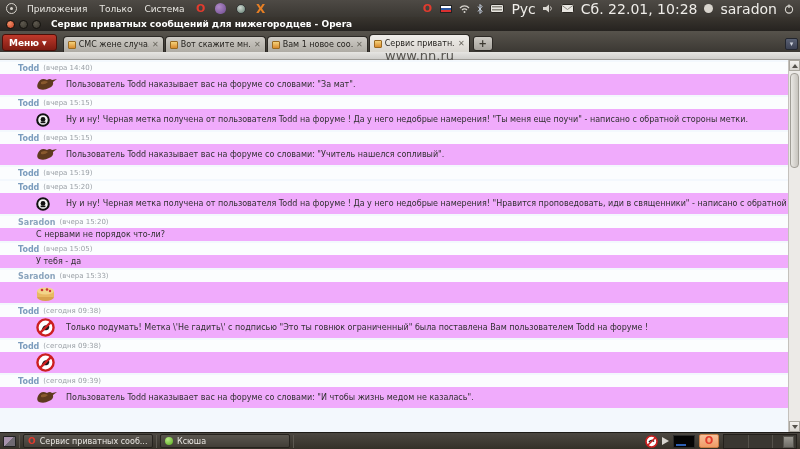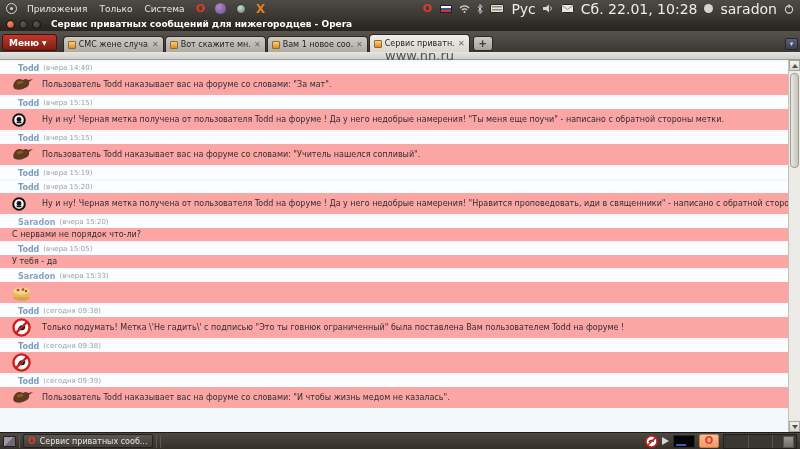--- a/index.html
+++ b/index.html
@@ -48,21 +48,21 @@
   .urlstrip .url-text { position:absolute; left:385px; top:0; font-size:13px; line-height:8px; color:#55534e; }
 
   
   .content { flex:1; position:relative; background:#f3f8fd; overflow:hidden; }
   .msg-list { position:absolute; left:0; top:2px; right:12px; }
   .msg-block { margin-bottom:2px; }
   .msg-head { background:#fbfdfe; height:12px; display:flex; align-items:center; padding-left:18px; gap:4px; }
   .sender { font-size:8px; font-weight:bold; color:#7b9cbd; }
   .sender.saradon { color:#8aa4bd; }
   .timestamp { font-size:7px; color:#9aa0a6; }
-  .msg-body { background:#fca5a5; display:flex; align-items:center; padding-left:12px; min-height:21px; }
+  .msg-body { background:#f0abfc; display:flex; align-items:center; padding-left:36px; min-height:21px; }
   .msg-body.plain { min-height:13px; }
   .msg-icon { width:30px; flex-shrink:0; display:flex; align-items:center; }
   .msg-text { font-size:8px; color:#2f2f2f; white-space:nowrap; overflow:hidden; }
 
   
   .scrollbar { position:absolute; right:0; top:0; bottom:0; width:12px; background:#eceae7; border-left:1px solid #c4c1bc; }
   .sb-btn { position:absolute; left:0; width:11px; height:11px; background:linear-gradient(#f4f2ef,#d9d6d1); border:1px solid #aaa79f; display:flex; align-items:center; justify-content:center; }
   .sb-btn.up { top:0; }
   .sb-btn.down { bottom:0; }
   .sb-arrow { width:0; height:0; border-left:3px solid transparent; border-right:3px solid transparent; }
@@ -367,20 +367,24 @@
   </div>
 
   <div class="bottom-panel">
     <span class="show-desktop"></span>
     <span class="bp-sep"></span>
     <div class="task-btn">
       <span class="opera-o" style="font-size:9px">O</span>
       <span class="t-label">Сервис приватных сооб...</span>
     </div>
     <span class="bp-sep"></span>
+    <div class="task-btn">
+      <span class="green-dot"></span>
+      <span class="t-label">Ксюша</span>
+    </div>
     <span class="bp-sep"></span>
     <span class="bp-tray">
       <svg width="13" height="13" viewBox="0 0 20 20">
           <circle cx="10" cy="10" r="8.5" fill="#fff" stroke="#cc1f1f" stroke-width="2.5"></circle>
           <path d="M6 11 Q10 6 14 10" stroke="#222" fill="none" stroke-width="2"></path>
           <line x1="3.8" y1="16.2" x2="16.2" y2="3.8" stroke="#cc1f1f" stroke-width="2.5"></line>
         </svg>
       <span class="arrow-ic"></span>
       <span class="win-preview"></span>
       <span class="opera-task">

